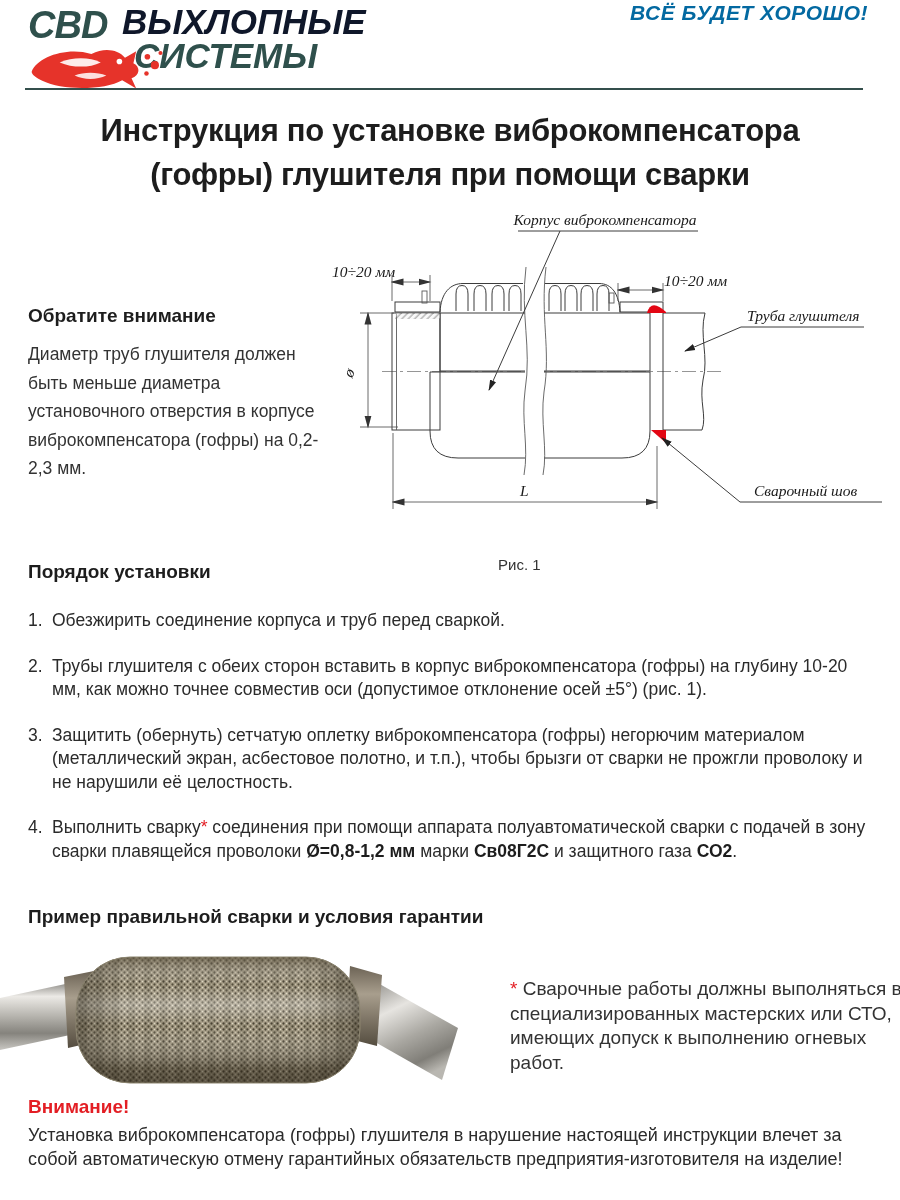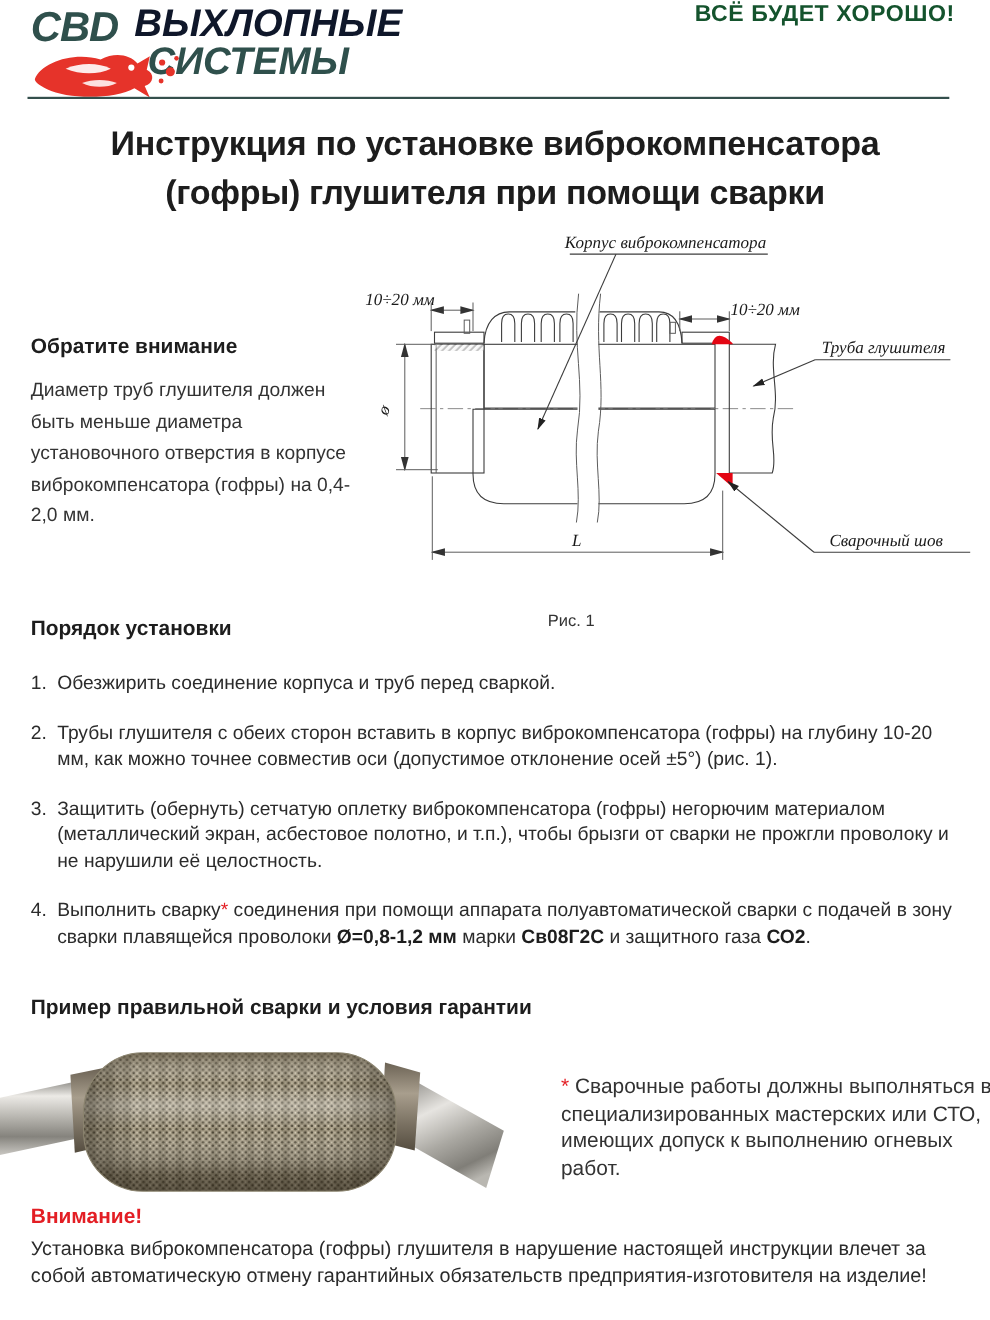--- a/index.html
+++ b/index.html
@@ -9,22 +9,22 @@
   }
   .abs{position:absolute;}
   
   .logo-cbd{left:28px;top:4px;font-style:italic;font-weight:800;font-size:38px;
     color:#2f504c;letter-spacing:-1px;}
   .logo-l1{left:122px;top:2px;font-style:italic;font-weight:800;font-size:35px;
     color:#0f172a;letter-spacing:0px;}
   .logo-l2{left:134px;top:36px;font-style:italic;font-weight:800;font-size:35px;
     color:#2f504c;}
   .fish{left:22px;top:40px;width:150px;height:56px;}
-  .slogan{left:590px;top:1px;width:278px;text-align:right;
-    font-weight:800;font-size:21px;color:#14532d;letter-spacing:0.5px;}
+  .slogan{left:590px;top:1px;width:278px;text-align:right;font-style:italic;
+    font-weight:800;font-size:21px;color:#0369a1;letter-spacing:0.5px;}
   .rule{left:25px;top:88px;width:838px;border-top:2px solid #344f4c;}
   
   .title{left:0;top:109px;width:900px;text-align:center;font-weight:700;
     font-size:31px;line-height:44px;color:#1d1d1d;letter-spacing:-0.3px;}
   
   .note-head{left:28px;top:305px;font-size:19px;font-weight:700;color:#1d1d1d;text-align:right;}
   .note-body{left:28px;top:340px;width:305px;font-size:17.5px;line-height:28.5px;color:#333;}
   
   .fig{left:298px;top:205px;width:594px;height:352px;}
   .fig-cap{left:498px;top:556px;width:80px;font-size:15px;color:#333;}
@@ -69,21 +69,21 @@
 
 <div class="abs slogan">ВСЁ БУДЕТ ХОРОШО!</div>
 <div class="abs rule"></div>
 
 <div class="abs title">
   <span style="display:block">Инструкция по установке виброкомпенсатора</span>
   <span style="display:block">(гофры) глушителя при помощи сварки</span>
 </div>
 
 <div class="abs note-head">Обратите внимание</div>
-<div class="abs note-body">Диаметр труб глушителя должен быть меньше диаметра установочного отверстия в корпусе виброкомпенсатора (гофры) на 0,4-2,0 мм.</div>
+<div class="abs note-body">Диаметр труб глушителя должен быть меньше диаметра установочного отверстия в корпусе виброкомпенсатора (гофры) на 0,2-2,3 мм.</div>
 
 <svg class="abs fig" viewBox="0 0 594 352">
   <defs>
     <marker id="ar" markerWidth="13" markerHeight="9" refX="11.5" refY="4.5" orient="auto-start-reverse" markerUnits="userSpaceOnUse">
       <path d="M13,4.5 L0,1 L0,8 Z" fill="#333"></path>
     </marker>
     <marker id="arL" markerWidth="11" markerHeight="8" refX="10" refY="4" orient="auto" markerUnits="userSpaceOnUse">
       <path d="M11,4 L0,0.8 L0,7.2 Z" fill="#222"></path>
     </marker>
     <pattern id="xh" width="9" height="9" patternUnits="userSpaceOnUse">

